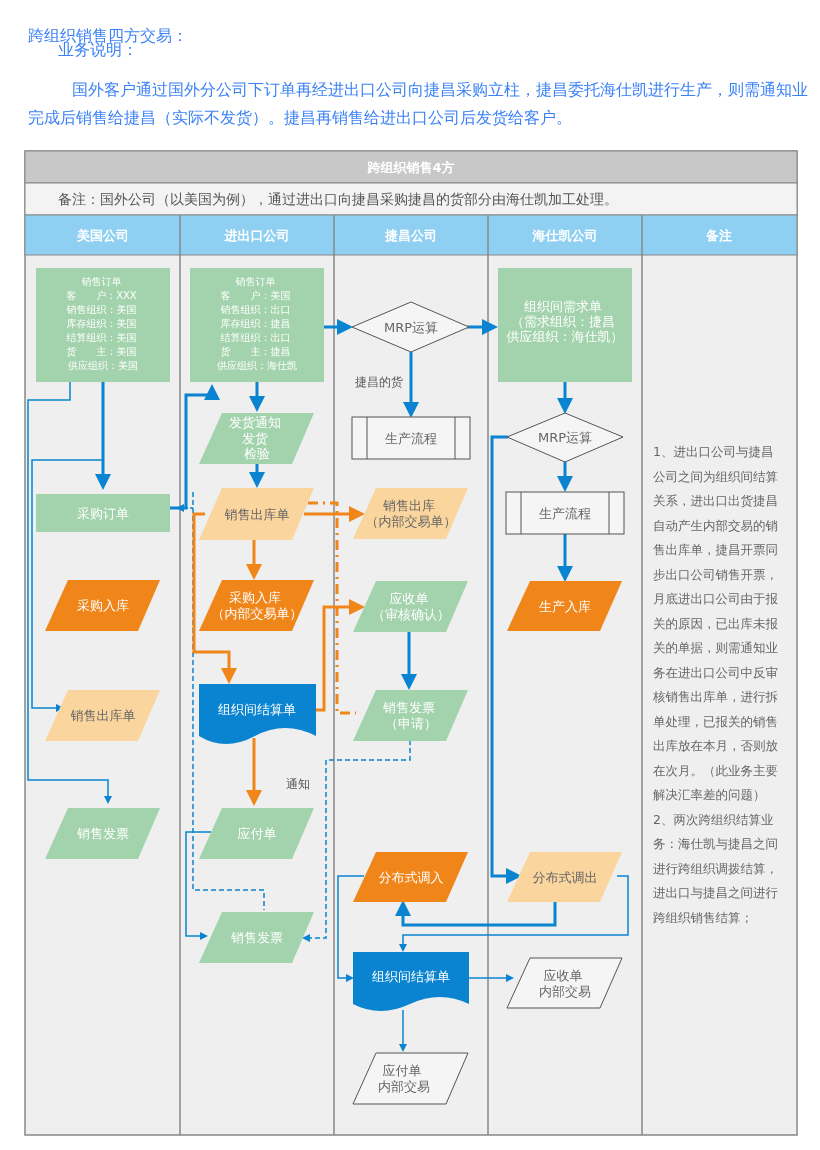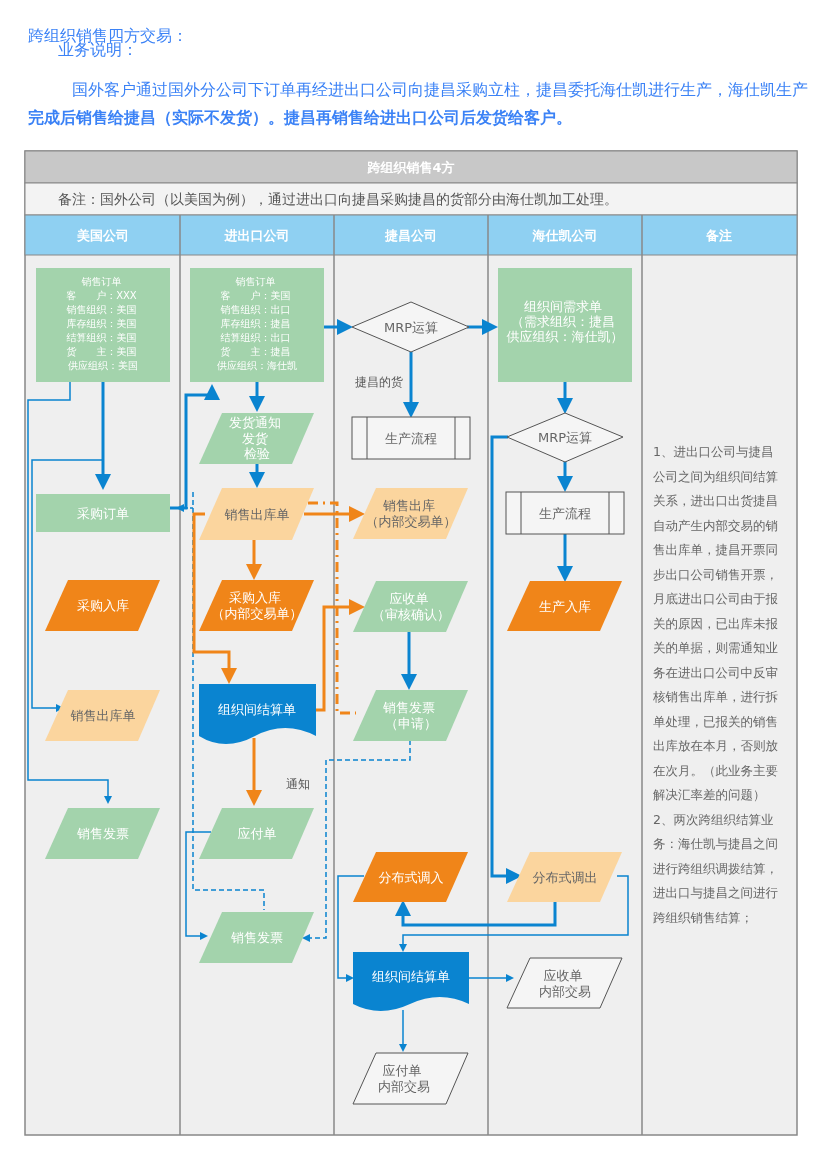--- a/index.html
+++ b/index.html
@@ -1,34 +1,34 @@
 <!DOCTYPE html>
 <html><head>
 <meta charset="utf-8">
 <style>
   html,body{margin:0;padding:0;background:#ffffff;}
   body{width:820px;height:1150px;position:relative;overflow:hidden;font-family:"DejaVu Sans",sans-serif;color:#555;}
   .intro{position:absolute;left:28px;font-size:16px;color:#3b82f6;line-height:20px;text-align:right;}
   #intro-title{top:26px;}
   #intro-sub{top:40px;left:58px;}
   #intro-p1{top:80px;left:58px;width:750px;}
-  #intro-p2{top:108px;font-weight:bold;}
+  #intro-p2{top:108px;}
   svg{position:absolute;left:0;top:0;}
   .lane-title{font-size:13px;font-weight:bold;fill:#ffffff;}
   .box-txt{font-size:13px;fill:#ffffff;}
   .box-txt-dark{font-size:13px;fill:#666;}
   .small-txt{font-size:10px;fill:#ffffff;}
   .note-txt{font-size:12.5px;fill:#666;}
 </style>
 </head>
 <body>
 
 <div class="intro" id="intro-title">跨组织销售四方交易：</div>
 <div class="intro" id="intro-sub">业务说明：</div>
-<div class="intro" id="intro-p1">国外客户通过国外分公司下订单再经进出口公司向捷昌采购立柱，捷昌委托海仕凯进行生产，海仕凯生产</div>
+<div class="intro" id="intro-p1">国外客户通过国外分公司下订单再经进出口公司向捷昌采购立柱，捷昌委托海仕凯进行生产，则需通知业</div>
 <div class="intro" id="intro-p2">完成后销售给捷昌（实际不发货）。捷昌再销售给进出口公司后发货给客户。</div>
 
 <svg id="diagram" width="820" height="1150" viewBox="0 0 820 1150">
   <defs>
     <marker id="arB" markerWidth="8" markerHeight="8" refX="6" refY="4" orient="auto" markerUnits="userSpaceOnUse">
         <path d="M0,0 L8,4 L0,8 Z" fill="#0a84d0"></path>
       </marker>
     <marker id="arBL" markerWidth="16" markerHeight="16" refX="12" refY="8" orient="auto" markerUnits="userSpaceOnUse">
         <path d="M0,0 L16,8 L0,16 Z" fill="#0a84d0"></path>
       </marker>

